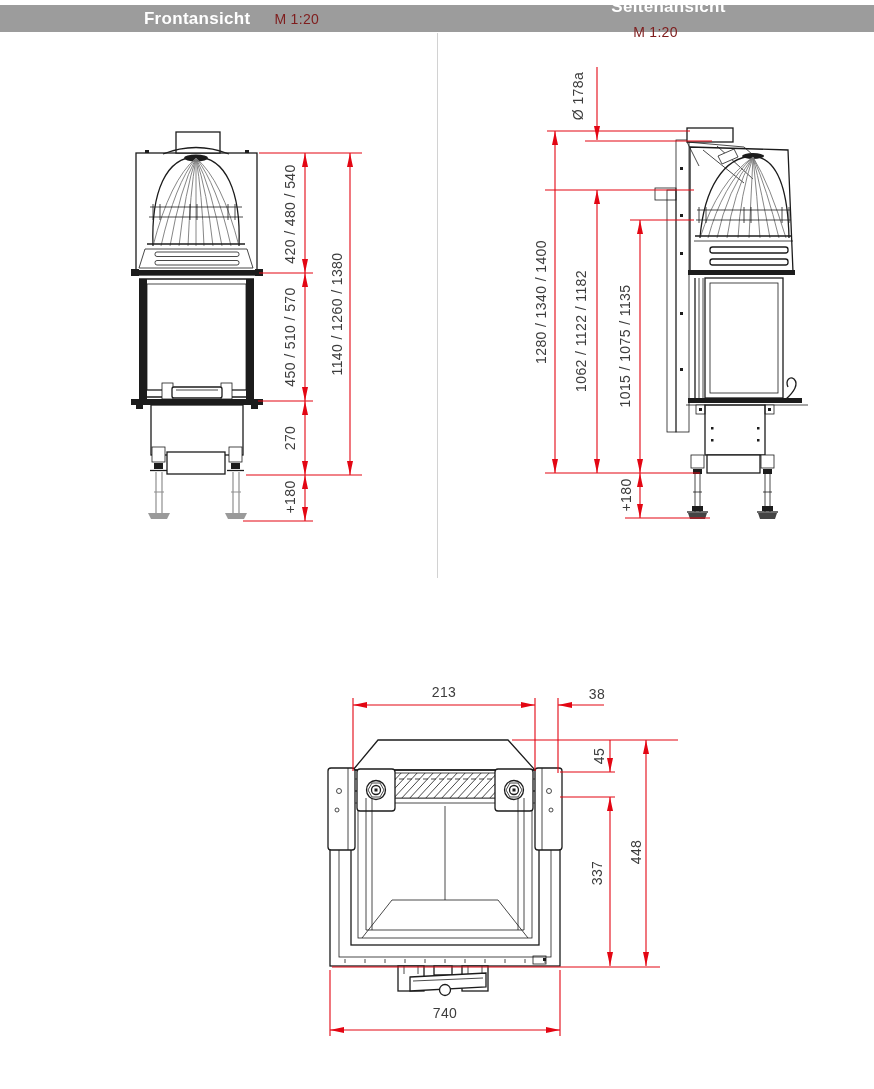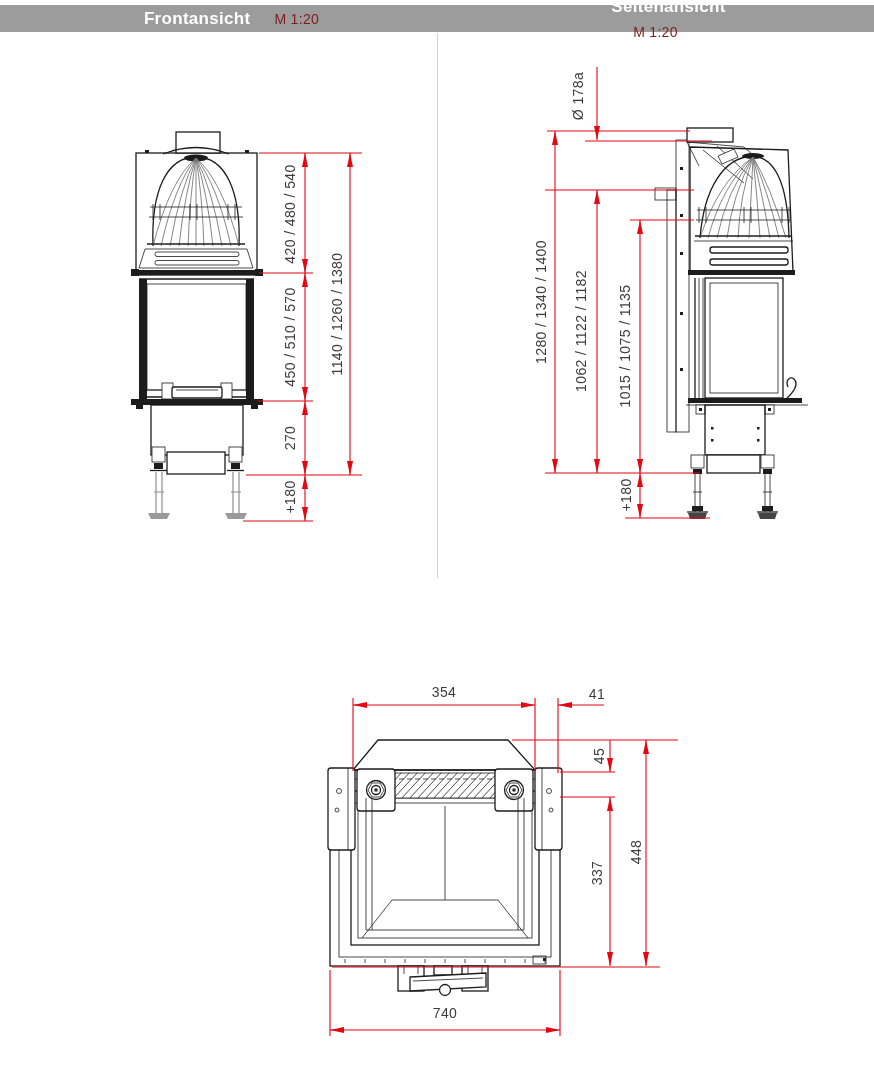--- a/index.html
+++ b/index.html
@@ -245,20 +245,20 @@
   <div class="dim v" style="left:290px;top:438px">270</div>
   <div class="dim v" style="left:290px;top:497px">+180</div>
   <div class="dim v" style="left:337px;top:314px">1140 / 1260 / 1380</div>
 
   <div class="dim v" style="left:578px;top:96px">Ø 178a</div>
   <div class="dim v" style="left:541px;top:302px">1280 / 1340 / 1400</div>
   <div class="dim v" style="left:581px;top:331px">1062 / 1122 / 1182</div>
   <div class="dim v" style="left:625px;top:346px">1015 / 1075 / 1135</div>
   <div class="dim v" style="left:626px;top:495px">+180</div>
 
-  <div class="dim" style="left:444px;top:692px">354</div>
-  <div class="dim" style="left:597px;top:694px">41</div>
+  <div class="dim" style="left:444px;top:692px">213</div>
+  <div class="dim" style="left:597px;top:694px">38</div>
   <div class="dim v" style="left:599px;top:756px">45</div>
   <div class="dim v" style="left:597px;top:873px">337</div>
   <div class="dim v" style="left:636px;top:852px">448</div>
   <div class="dim" style="left:445px;top:1013px">740</div>
 
 </div>
 
 </body></html>

